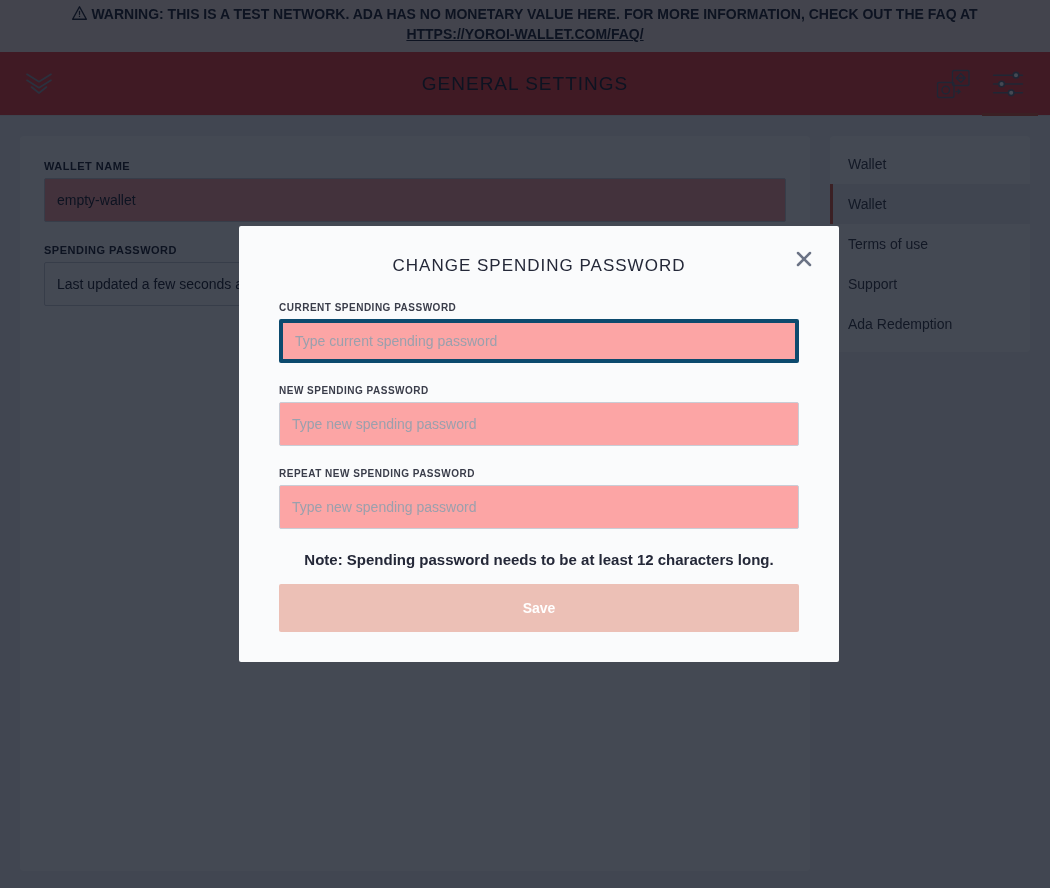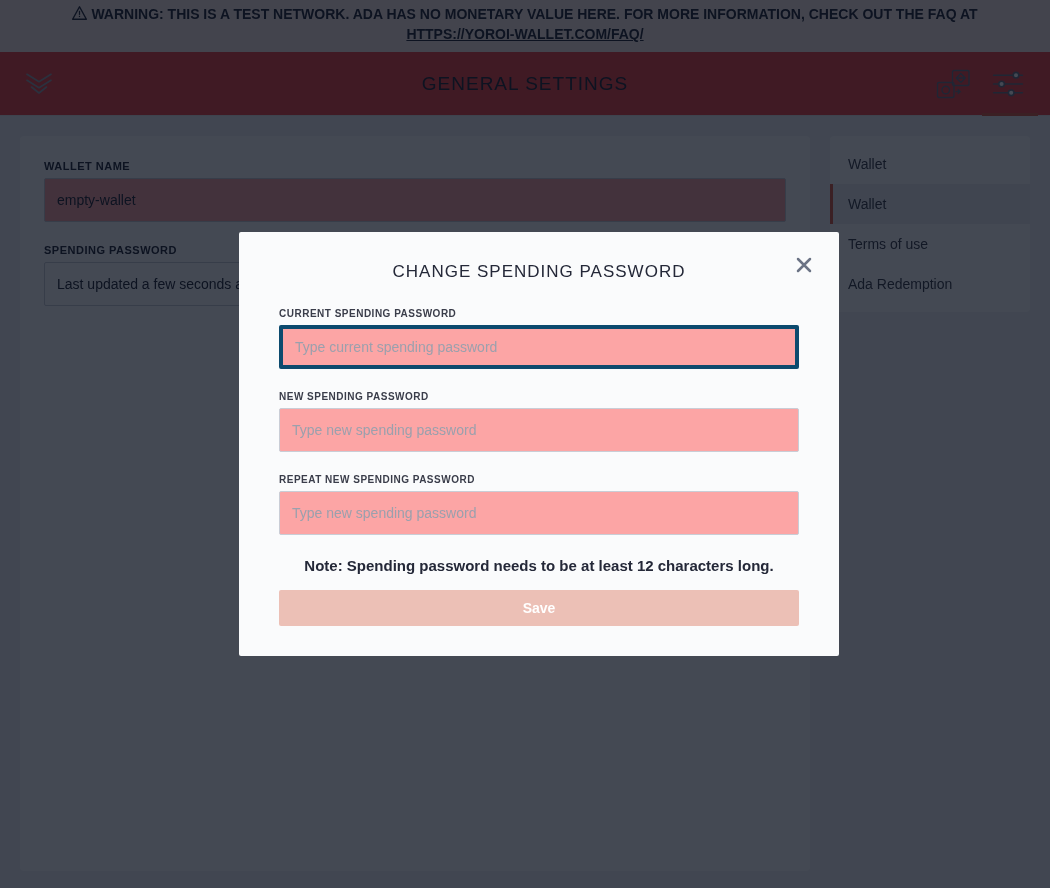--- a/index.html
+++ b/index.html
@@ -181,21 +181,21 @@
   }
   .note {
     text-align: center;
     font-size: 15px;
     font-weight: 700;
     color: #242838;
     margin: 16px 0 16px;
   }
   .save-btn {
     width: 100%;
-    height: 36px;
+    height: 48px;
     background: #ecc0b6;
     color: #fff;
     border: none;
     font-size: 14px;
     font-weight: 600;
     cursor: pointer;
     border-radius: 2px;
   }
 
   svg { display: block; }
@@ -271,20 +271,21 @@
         <span class="change-link">change</span>
       </div>
     </div>
 
   </div>
 
   <div class="sidebar">
     <div class="item"><span>Wallet</span></div>
     <div class="item active"><span>Wallet</span></div>
     <div class="item"><span>Terms of use</span></div>
+    <div class="item"><span>Support</span></div>
     <div class="item"><span>Ada Redemption</span></div>
   </div>
 </div>
 
 <div class="overlay">
   <div class="modal">
     <div class="modal-title">CHANGE SPENDING PASSWORD</div>
 
     <div class="modal-close">
       <svg width="16" height="16" viewBox="0 0 16 16">

